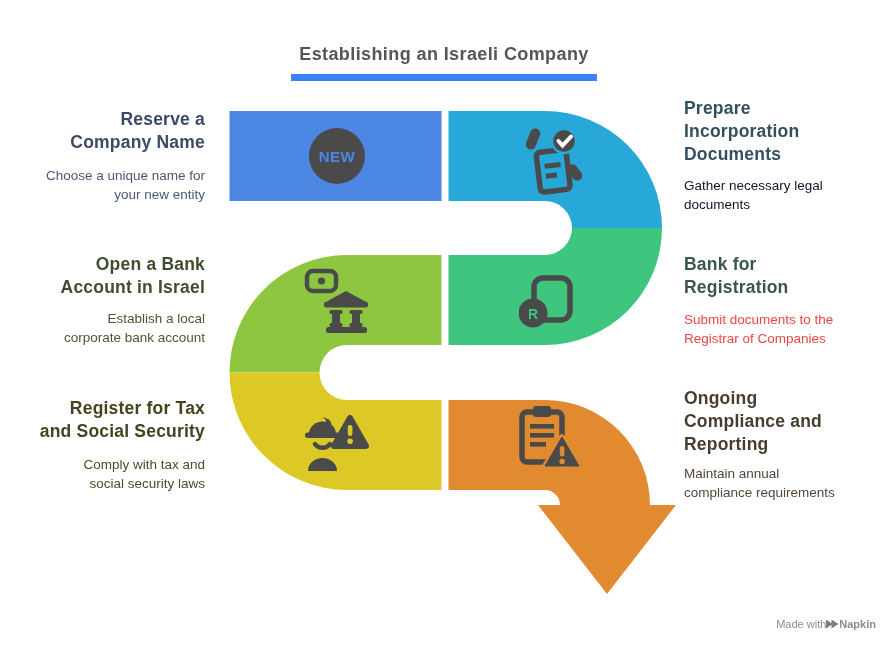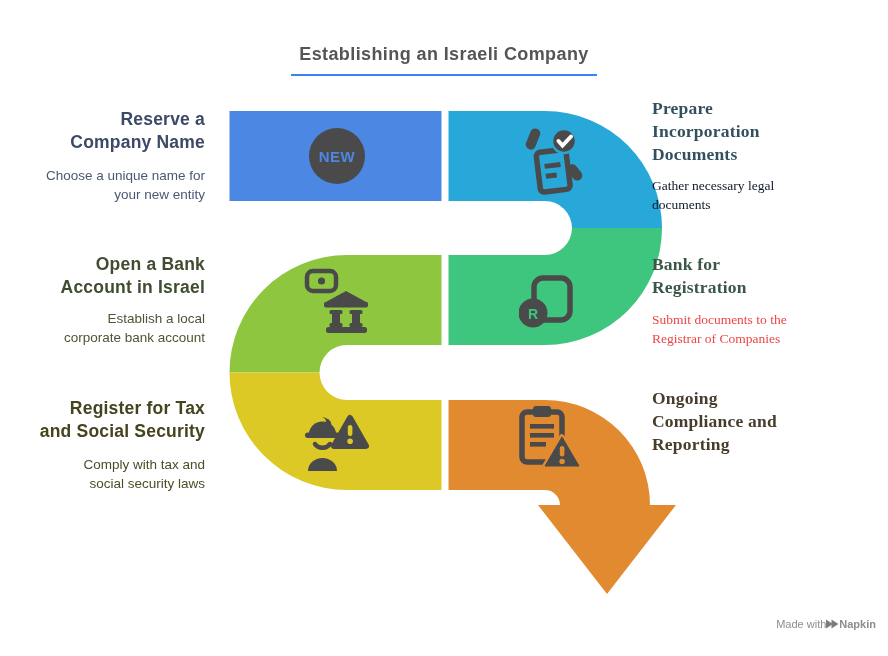--- a/index.html
+++ b/index.html
@@ -1,25 +1,25 @@
 <!DOCTYPE html>
 <html><head>
 <meta charset="utf-8">
 <style>
   html,body{margin:0;padding:0;background:#ffffff;}
   #stage{position:relative;width:888px;height:656px;background:#ffffff;overflow:hidden;
          font-family:"Liberation Sans",sans-serif;}
   .main-title-wrap{position:absolute;top:44px;left:0;width:100%;text-align:center;}
   .main-title{display:inline-block;font-size:18px;font-weight:bold;color:#555555;
-              letter-spacing:.4px;padding:0 8px 9px 8px;border-bottom:2px solid #3b82f6;}
+              letter-spacing:.4px;padding:0 8px 9px 8px;border-bottom:7px solid #3b82f6;}
   .step-title{position:absolute;font-size:17.5px;line-height:23px;font-weight:bold;
               white-space:pre-line;letter-spacing:.2px;}
   .step-sub{position:absolute;font-size:13.5px;line-height:19px;white-space:pre-line;}
   .col-left{right:683px;width:215px;text-align:right;}
-  .col-right{left:652px;width:200px;text-align:left;font-family:Liberation Serif, serif;}
+  .col-right{left:684px;width:200px;text-align:left;}
   .abs{position:absolute;}
   .footer{position:absolute;top:618px;right:12px;display:flex;align-items:center;
           font-size:11px;color:#8d8d8d;}
   .footer .brand{font-weight:bold;}
   svg{display:block;}
 </style>
 </head>
 <body>
 
 <div id="stage">
@@ -126,20 +126,22 @@
 Registrar of Companies</div>
 
   <div class="step-title col-left" style="top: 397px; color: rgb(70, 68, 31);">Register for Tax
 and Social Security</div>
   <div class="step-sub col-left" style="top: 455px; color: rgb(78, 76, 40);">Comply with tax and
 social security laws</div>
 
   <div class="step-title col-right" style="top: 387px; color: rgb(72, 60, 44);">Ongoing
 Compliance and
 Reporting</div>
+  <div class="step-sub col-right" style="top: 464px; color: rgb(82, 69, 58);">Maintain annual
+compliance requirements</div>
 
   <div class="footer">
     <span>Made with</span>
     <svg width="13" height="10" viewBox="0 0 13 10">
       <path d="M0,0.5 L7,5 L0,9.5 Z" fill="#7d7d7d"></path>
       <path d="M5.5,0.5 L12.5,5 L5.5,9.5 Z" fill="#7d7d7d"></path>
     </svg>
     <span class="brand">Napkin</span>
   </div>
 

